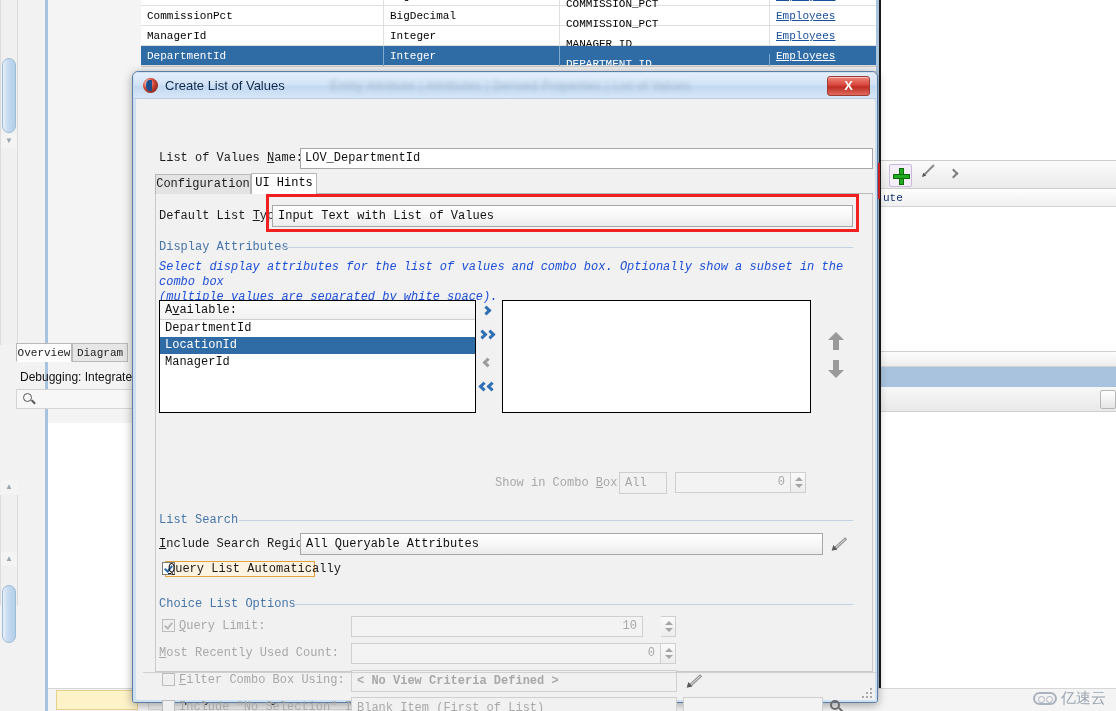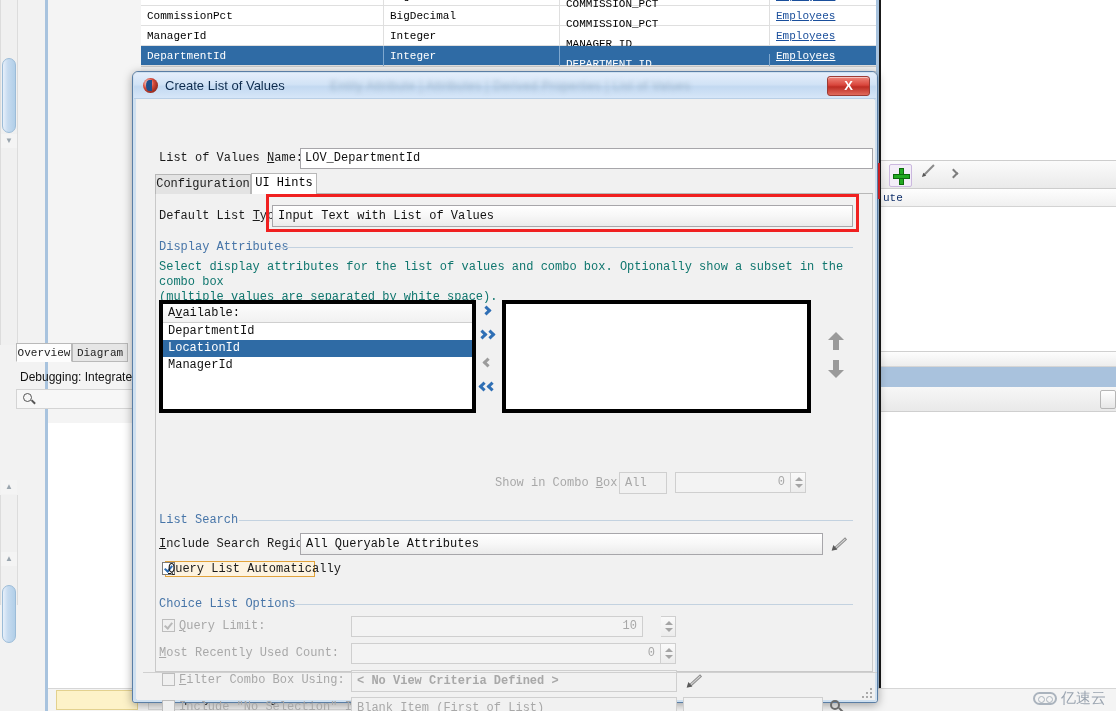--- a/index.html
+++ b/index.html
@@ -315,26 +315,26 @@
     position: absolute; left: 0; top: 0; height: 14px; line-height: 14px;
     font-family: "Liberation Mono", monospace; font-size: 12px; color: #4775a8;
     padding-right: 7px; background: #f1f1f1;
   }
   .grp-line {
     position: absolute; top: 7px; height: 1px; background: #c3d2e0;
   }
 
   .helptext {
     position: absolute; font-family: "Liberation Mono", monospace;
-    font-size: 12px; color: #0f766e; line-height: 15px;
+    font-size: 12px; color: #1d4ed8; line-height: 15px; font-style: italic;
   }
 
   
   .listbox {
-    position: absolute; background: #ffffff; border: 4px solid #000000;
+    position: absolute; background: #ffffff; border: 1px solid #000000;
   }
   .listbox .hdr {
     position: absolute; left: 0; top: 0; right: 0; height: 19px;
     background: linear-gradient(to bottom, #fcfcfc, #f1f1f1);
     border-bottom: 1px solid #cfcfcf;
     font-family: "Liberation Mono", monospace; font-size: 12px;
     color: #111; line-height: 18px; padding-left: 5px;
   }
   .listbox .items { position: absolute; left: 0; top: 19px; right: 0; bottom: 0; }
   .litem {

